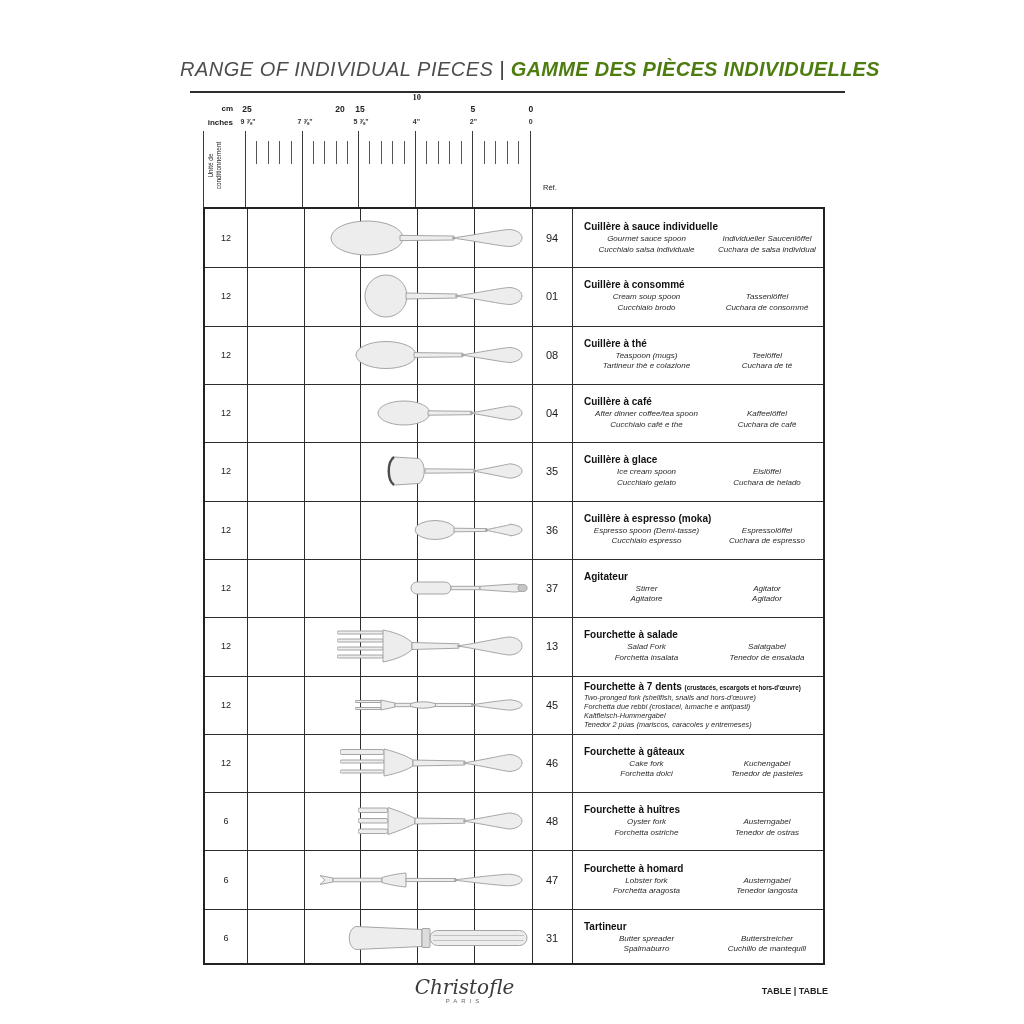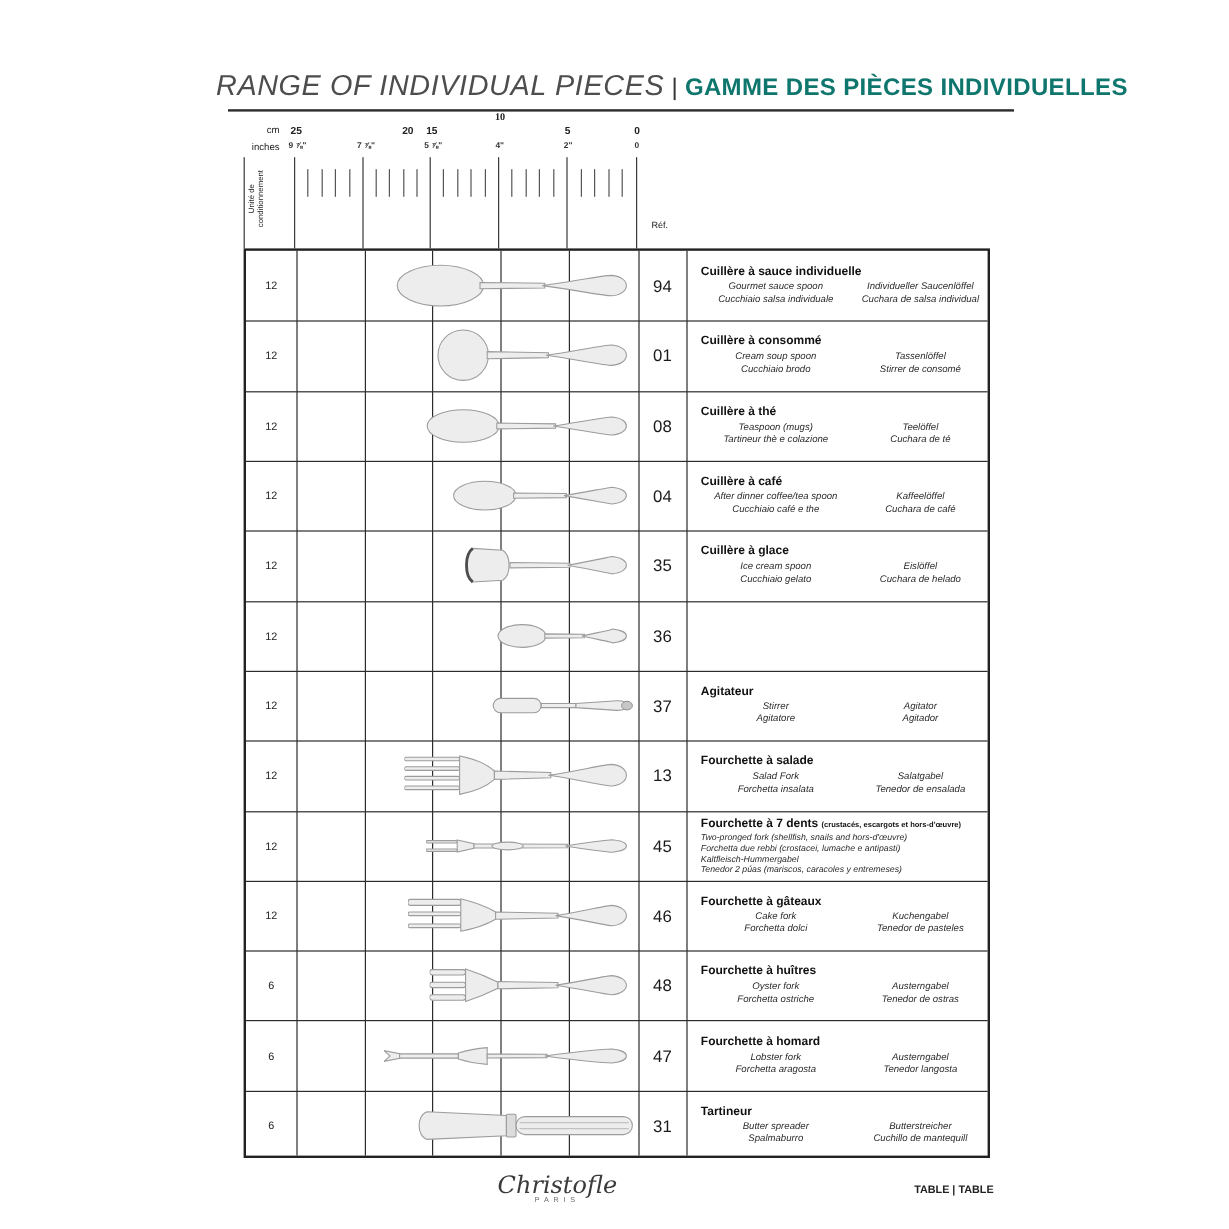--- a/index.html
+++ b/index.html
@@ -1,42 +1,42 @@
 <!DOCTYPE html>
 <html><head>
 <meta charset="utf-8">
 <style>
   html,body{margin:0;padding:0;background:#fff;}
   .page{position:relative;width:1024px;height:1024px;background:#fff;overflow:hidden;
         font-family:"Liberation Sans",sans-serif;color:#1a1a1a;}
   
   .title{position:absolute;left:180px;top:58px;width:675px;text-align:center;white-space:nowrap;}
-  .title .en{font-style:italic;font-size:24px;color:#4d4d4d;letter-spacing:0.5px;}
+  .title .en{font-style:italic;font-size:20px;color:#4d4d4d;letter-spacing:0.5px;}
   .title .sep{font-size:20px;color:#333;padding:0 6px;font-weight:300;}
-  .title .fr{font-size:20px;color:#0f766e;font-weight:700;letter-spacing:0.3px;}
+  .title .fr{font-size:20px;color:#4d7c0f;font-weight:700;letter-spacing:0.3px;font-style:italic;}
   .title-rule{position:absolute;left:190px;top:91px;width:655px;height:2px;background:#2d2d2d;}
   
-  .ruler-label{position:absolute;font-size:8px;font-weight:400;color:#222;text-align:right;width:30px;}
+  .ruler-label{position:absolute;font-size:8px;font-weight:700;color:#222;text-align:right;width:30px;}
   .mark-cm{position:absolute;font-size:8.5px;font-weight:700;color:#222;transform:translateX(-30%);}
   .mark-in{position:absolute;font-size:7px;font-weight:700;color:#333;transform:translateX(-30%);white-space:nowrap;}
   .vmajor{position:absolute;width:1px;background:#3a3a3a;}
   .vtick{position:absolute;width:1px;background:#555;}
   .unit-label{position:absolute;left:175px;top:158px;width:78px;transform:rotate(-90deg);
               font-size:6.5px;color:#222;text-align:center;line-height:7.5px;}
   .ref-label{position:absolute;left:543px;top:183px;font-size:7.5px;color:#222;}
   
   .table{position:absolute;left:203px;top:207px;width:622px;height:758px;border:2px solid #222;box-sizing:border-box;}
   .vline{position:absolute;top:0;bottom:0;width:1px;background:#2c2c2c;}
   .hline{position:absolute;left:0;right:0;height:1px;background:#2c2c2c;}
   .row{position:absolute;left:0;width:100%;}
   .qty{position:absolute;left:0;top:0;width:42px;height:100%;display:flex;align-items:center;justify-content:center;
        font-size:9px;color:#222;}
   .piece{position:absolute;line-height:0;}
   .refv{position:absolute;left:327px;top:0;width:40px;height:100%;display:flex;align-items:center;justify-content:center;
-        font-size:14px;color:#1a1a1a;}
+        font-size:11px;color:#1a1a1a;}
   .desc{position:absolute;left:367px;top:0;width:255px;height:100%;box-sizing:border-box;padding:2px 2px 2px 12px;
         display:flex;flex-direction:column;justify-content:center;}
   .fr-name{font-size:10px;font-weight:700;color:#111;margin-bottom:2px;white-space:nowrap;}
   .fr-note{font-size:6.3px;font-weight:700;}
   .langs{display:flex;}
   .langs .col{width:126px;display:flex;flex-direction:column;align-items:center;}
   .langs .col:last-child{width:117px;}
   .lang-line{font-size:8px;font-style:italic;color:#2b2b2b;line-height:10.5px;white-space:nowrap;}
   .desc.dense .fr-name{margin-bottom:1px;}
   .desc.dense .lang-line{font-size:7.3px;line-height:9px;}
@@ -157,21 +157,21 @@
     <div class="refv">01</div>
     <div class="desc ">
           <div class="fr-name"><span>Cuillère à consommé</span></div>
           <div class="langs">
         <div class="col">
               <div class="lang-line">Cream soup spoon</div>
                          <div class="lang-line">Cucchiaio brodo</div>
             </div>
         <div class="col">
               <div class="lang-line">Tassenlöffel</div>
-                         <div class="lang-line">Stirrer de consomé</div>
+                         <div class="lang-line">Cuchara de consommé</div>
             </div>
       </div>
         </div>
   </div>
       <div class="row" style="top:116.6px;height:58.3px;">
     <div class="qty">12</div>
     <div class="piece" style="left:150px;top:11.2px;"><svg width="175" height="36" viewBox="0 0 175 36" xmlns="http://www.w3.org/2000/svg">
             <ellipse cx="31" cy="18" rx="30" ry="13.5" fill="#ededed" stroke="#9c9c9c" stroke-width="0.9"></ellipse>
             <path d="M59 15.6 L108 16.2 L108 19.8 L59 20.4 Z" fill="#ededed" stroke="#9c9c9c" stroke-width="0.9"></path>
             <path d="M106 18 C 126.7 15, 150.16 10.5, 155 10.5 C 171 12, 171 24, 155 25.5 C 150.16 25.5, 126.7 21, 106 18 Z" fill="#ededed" stroke="#9c9c9c" stroke-width="0.9"></path>
@@ -237,20 +237,33 @@
         </div>
   </div>
       <div class="row" style="top:291.5px;height:58.3px;">
     <div class="qty">12</div>
     <div class="piece" style="left:209px;top:16.2px;"><svg width="116" height="26" viewBox="0 0 116 26" xmlns="http://www.w3.org/2000/svg">
             <ellipse cx="21" cy="13" rx="20" ry="9.5" fill="#ededed" stroke="#9c9c9c" stroke-width="0.9"></ellipse>
             <path d="M40 11.2 L73 11.6 L73 14.4 L40 14.8 Z" fill="#ededed" stroke="#9c9c9c" stroke-width="0.9"></path>
             <path d="M71 13 C 84.5 10, 99.8 7.2, 96 7.2 C 112 8.7, 112 17.3, 96 18.8 C 99.8 18.8, 84.5 16, 71 13 Z" fill="#ededed" stroke="#9c9c9c" stroke-width="0.9"></path>
           </svg></div>
     <div class="refv">36</div>
+    <div class="desc ">
+          <div class="fr-name"><span>Cuillère à espresso (moka)</span></div>
+          <div class="langs">
+        <div class="col">
+              <div class="lang-line">Espresso spoon (Demi-tasse)</div>
+                         <div class="lang-line">Cucchiaio espresso</div>
+            </div>
+        <div class="col">
+              <div class="lang-line">Espressolöffel</div>
+                         <div class="lang-line">Cuchara de espresso</div>
+            </div>
+      </div>
+        </div>
   </div>
       <div class="row" style="top:349.8px;height:58.3px;">
     <div class="qty">12</div>
     <div class="piece" style="left:205px;top:21.2px;"><svg width="120" height="16" viewBox="0 0 120 16" xmlns="http://www.w3.org/2000/svg">
             <rect x="1" y="2" width="40" height="12" rx="6" fill="#ededed" stroke="#9c9c9c" stroke-width="0.9"></rect>
             <path d="M41 6.3 L70 6.3 L70 9.7 L41 9.7 Z" fill="#ededed" stroke="#9c9c9c" stroke-width="0.9"></path>
             <path d="M70 6.3 L104 4 C 116 3.8,116 12.2,104 12 L70 9.7 Z" fill="#ededed" stroke="#9c9c9c" stroke-width="0.9"></path>
             <ellipse cx="112.5" cy="8" rx="4.5" ry="3.6" fill="#c7c7c7" stroke="#8e8e8e" stroke-width="0.8"></ellipse>
           </svg></div>
     <div class="refv">37</div>

